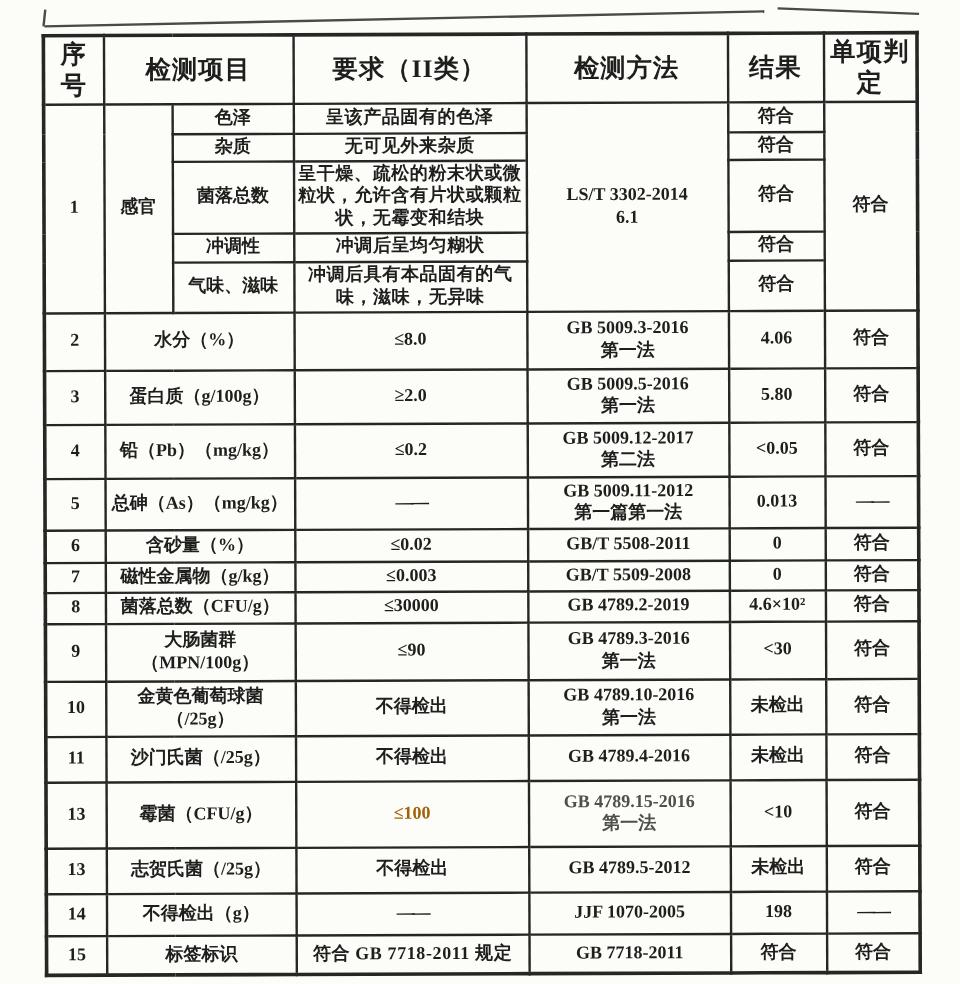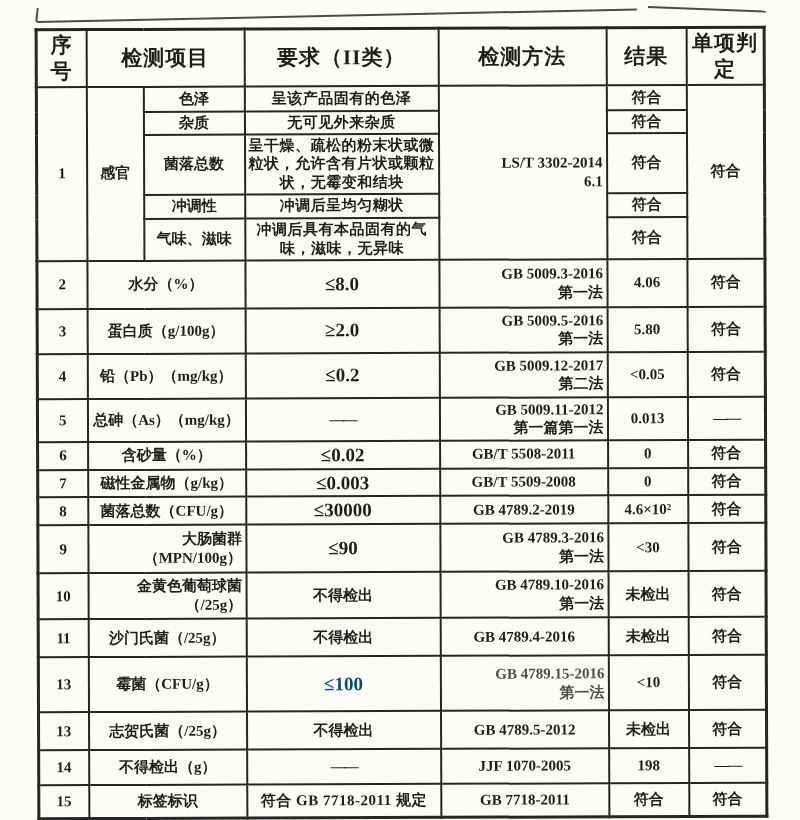--- a/index.html
+++ b/index.html
@@ -33,26 +33,26 @@
     vertical-align:middle;
     padding:1px 3px;
     font-weight:bold;
     font-size:15px;
     line-height:1.25;
     overflow:hidden;
   }
   table{border:3px solid #262624;}
   th{font-size:21px;letter-spacing:1px;}
   .latin{letter-spacing:0;}
-  .prewrap{white-space:pre-line;text-align:right;}
+  .prewrap{white-space:pre-line;}
   .req{letter-spacing:0.5px;}
   .dash{letter-spacing:-2px;font-weight:bold;}
-  .faint{color:#0c4a6e;}
+  .faint{color:#a16207;}
   .dim{color:#50504a;margin-left:24px;}
-  .num{font-size:19px;}
+  .num{font-size:15px;}
 </style>
 </head>
 <body>
 
 <div class="scan-line a"></div>
 <div class="scan-line b"></div>
 <div class="scan-tick"></div>
 
 <div class="sheet">
 <table>

